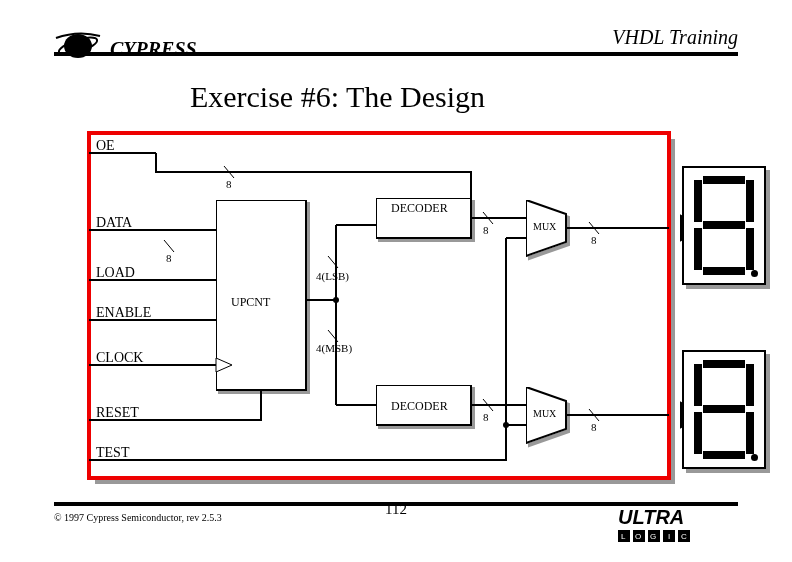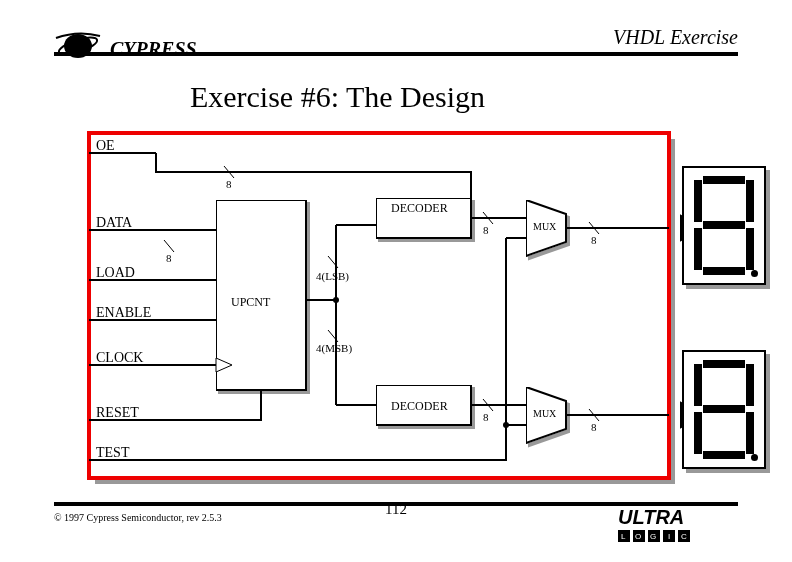--- a/index.html
+++ b/index.html
@@ -55,21 +55,21 @@
 
 <div class="cypress-logo">
   <svg viewBox="0 0 160 40">
     <ellipse cx="24" cy="16" rx="14" ry="12" fill="#000"></ellipse>
     <ellipse cx="24" cy="16" rx="20" ry="6" fill="none" stroke="#000" stroke-width="2" transform="rotate(-18 24 16)"></ellipse>
     <path d="M 2 8 Q 24 0 46 6" fill="none" stroke="#000" stroke-width="2"></path>
     <text x="56" y="26" font-family="Times New Roman" font-style="italic" font-weight="bold" font-size="20">CYPRESS</text>
   </svg>
 </div>
 
-<div class="training-text">VHDL Exercise</div>
+<div class="training-text">VHDL Training</div>
 <div class="header-bar"></div>
 
 <div class="title">Exercise #6: The Design</div>
 
 <div class="diagram">
 
   
   <div class="seg7 seg7-a">
     <div class="seg h t"></div>
       <div class="seg h m"></div>

